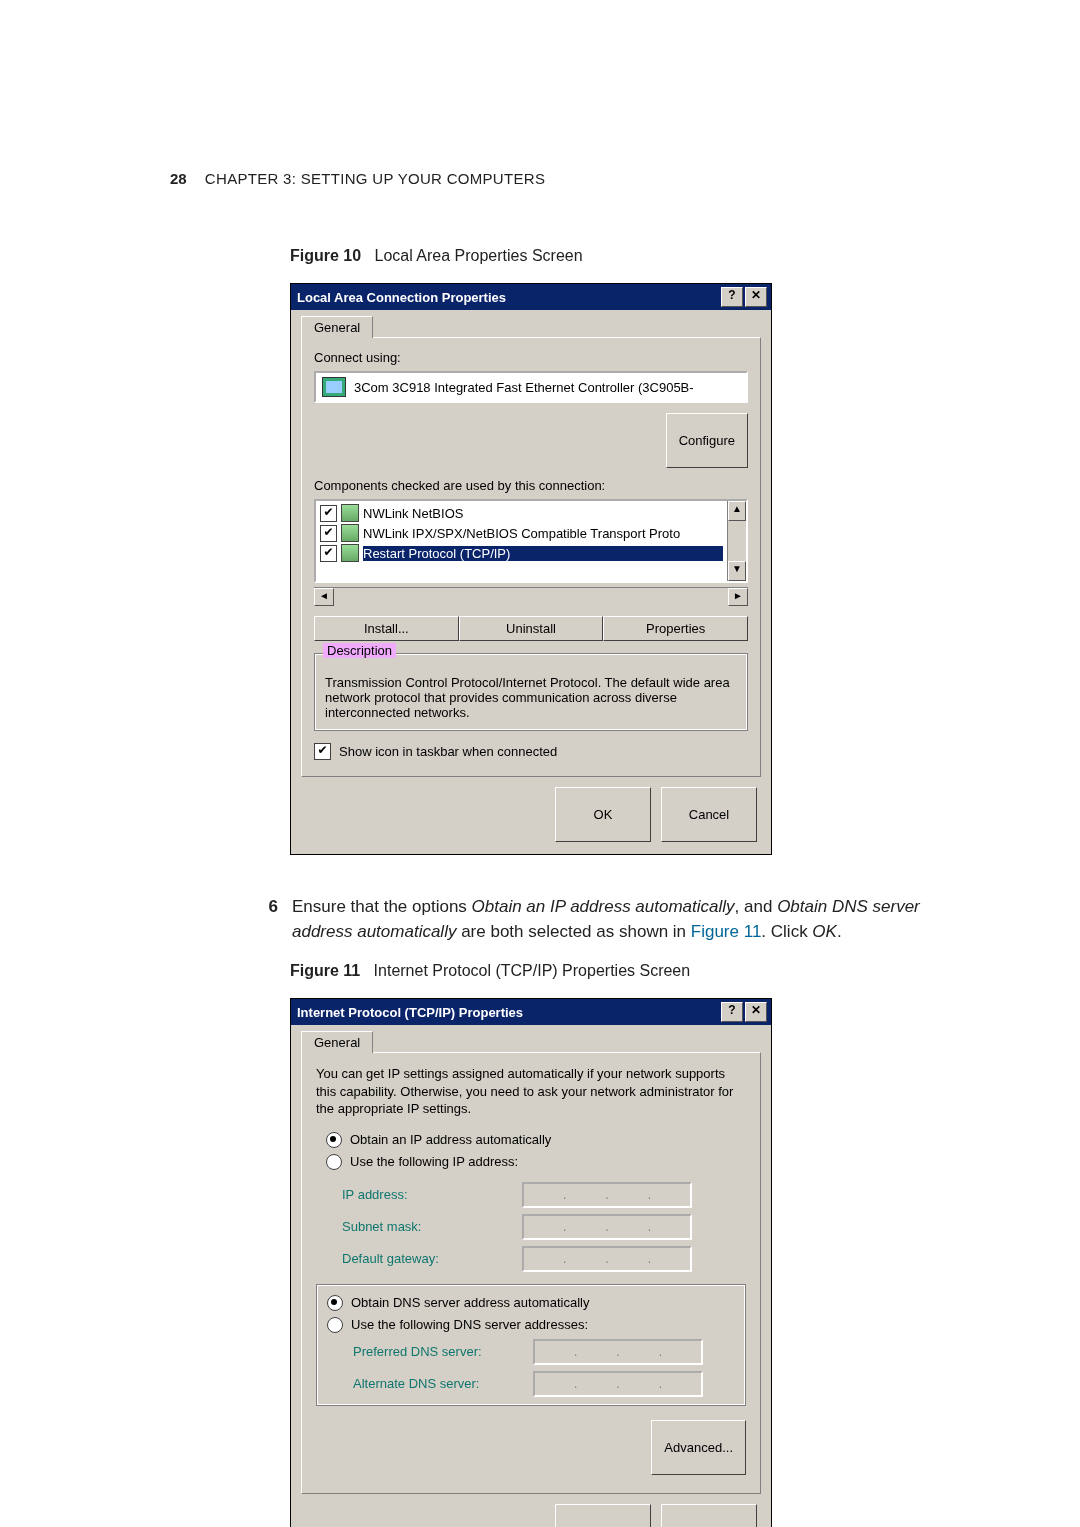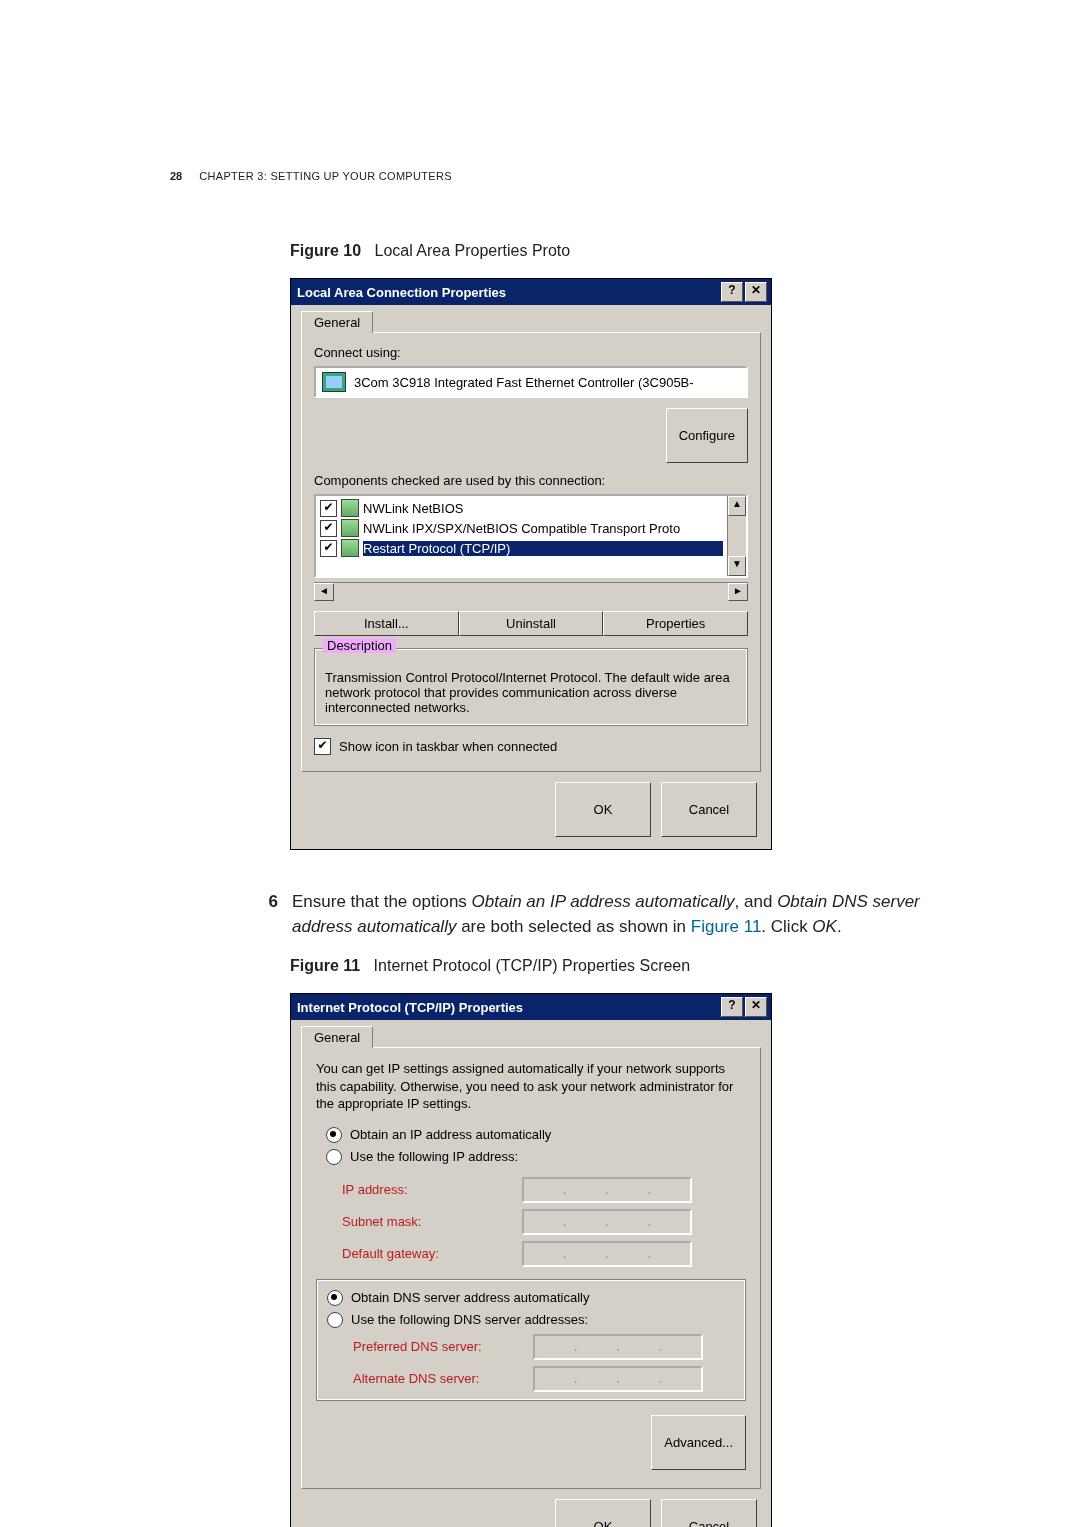--- a/index.html
+++ b/index.html
@@ -7,21 +7,21 @@
     padding: 0;
     background: #ffffff;
     font-family: Arial, Helvetica, sans-serif;
     color: #222;
     width: 1080px;
   }
   .page {
     padding: 170px 100px 60px 170px;
   }
   .header {
-    font-size: 11px;
+    font-size: 15px;
     margin-bottom: 60px;
   }
   .header .pagenum {
     font-weight: bold;
     margin-right: 14px;
   }
   .header .chap {
     letter-spacing: 0.3px;
   }
   .smallcaps {
@@ -323,21 +323,21 @@
   .fieldgrid {
     margin-left: 26px;
     display: grid;
     grid-template-columns: 170px 170px;
     row-gap: 6px;
     column-gap: 10px;
     align-items: center;
     margin-bottom: 12px;
   }
   .disabled {
-    color: #b91c1c;
+    color: #0f766e;
   }
   .ipbox {
     border: 2px inset #fff;
     background: #d4d0c8;
     height: 22px;
     display: flex;
     align-items: center;
     justify-content: space-evenly;
     color: #808080;
     font-size: 12px;
@@ -360,21 +360,21 @@
 
   <div class="header">
     <span class="pagenum">28</span>
     <span class="chap">
       <span>C</span><span class="smallcaps">HAPTER 3: S</span><span class="smallcaps">ETTING </span><span>U</span><span class="smallcaps">P Y</span><span class="smallcaps">OUR </span><span>C</span><span class="smallcaps">OMPUTERS</span>
     </span>
   </div>
 
   <div class="fig-caption">
     <span class="figlabel">Figure 10</span>&nbsp;&nbsp;
-    <span>Local Area Properties Proto</span>
+    <span>Local Area Properties Screen</span>
   </div>
 
   <div class="fig-wrap">
     <div class="dlg">
       <div class="titlebar">
         <span>Local Area Connection Properties</span>
         <div class="tbtns">
           <div class="tbtn">?</div>
           <div class="tbtn">✕</div>
         </div>

